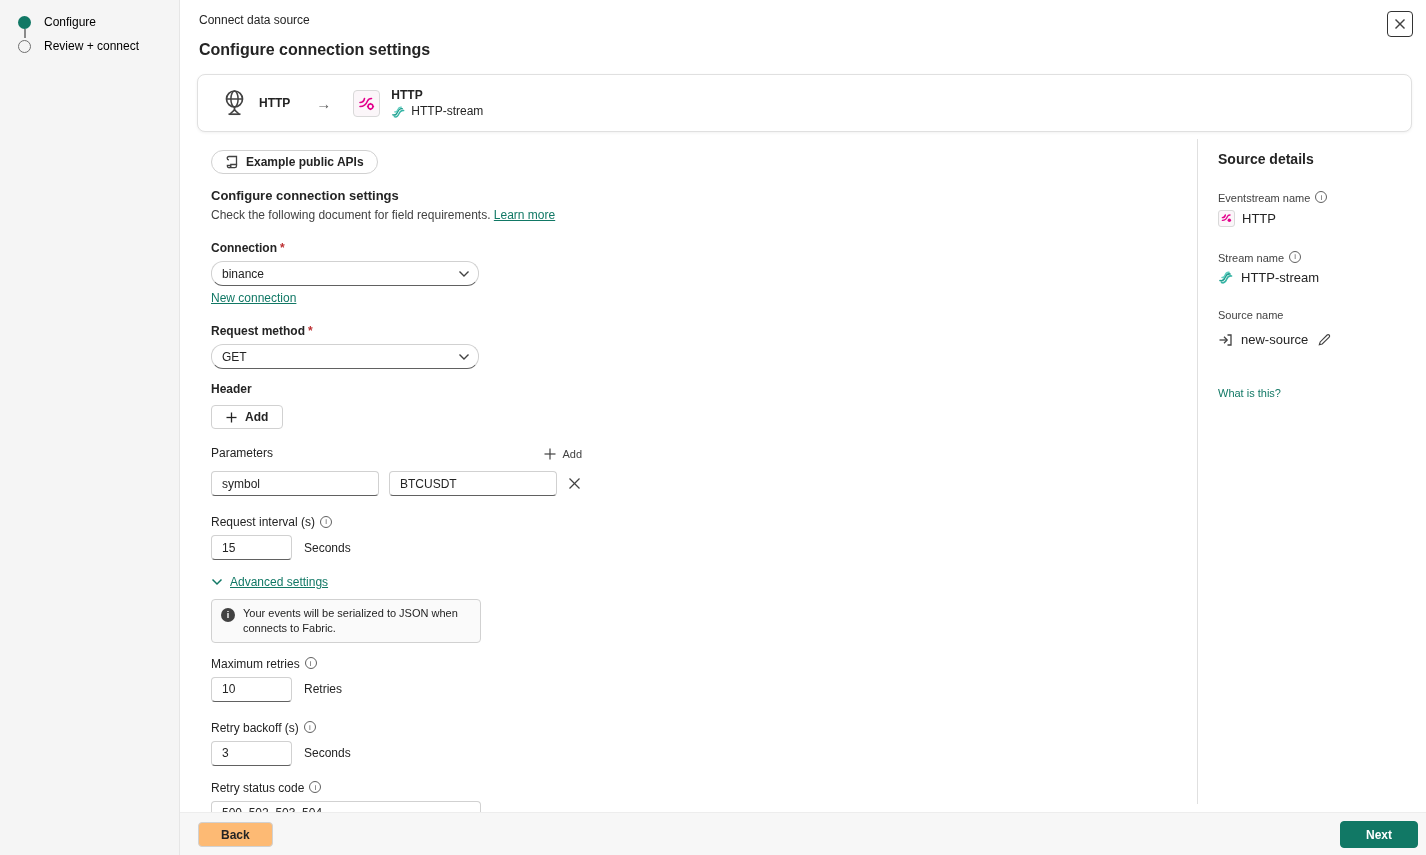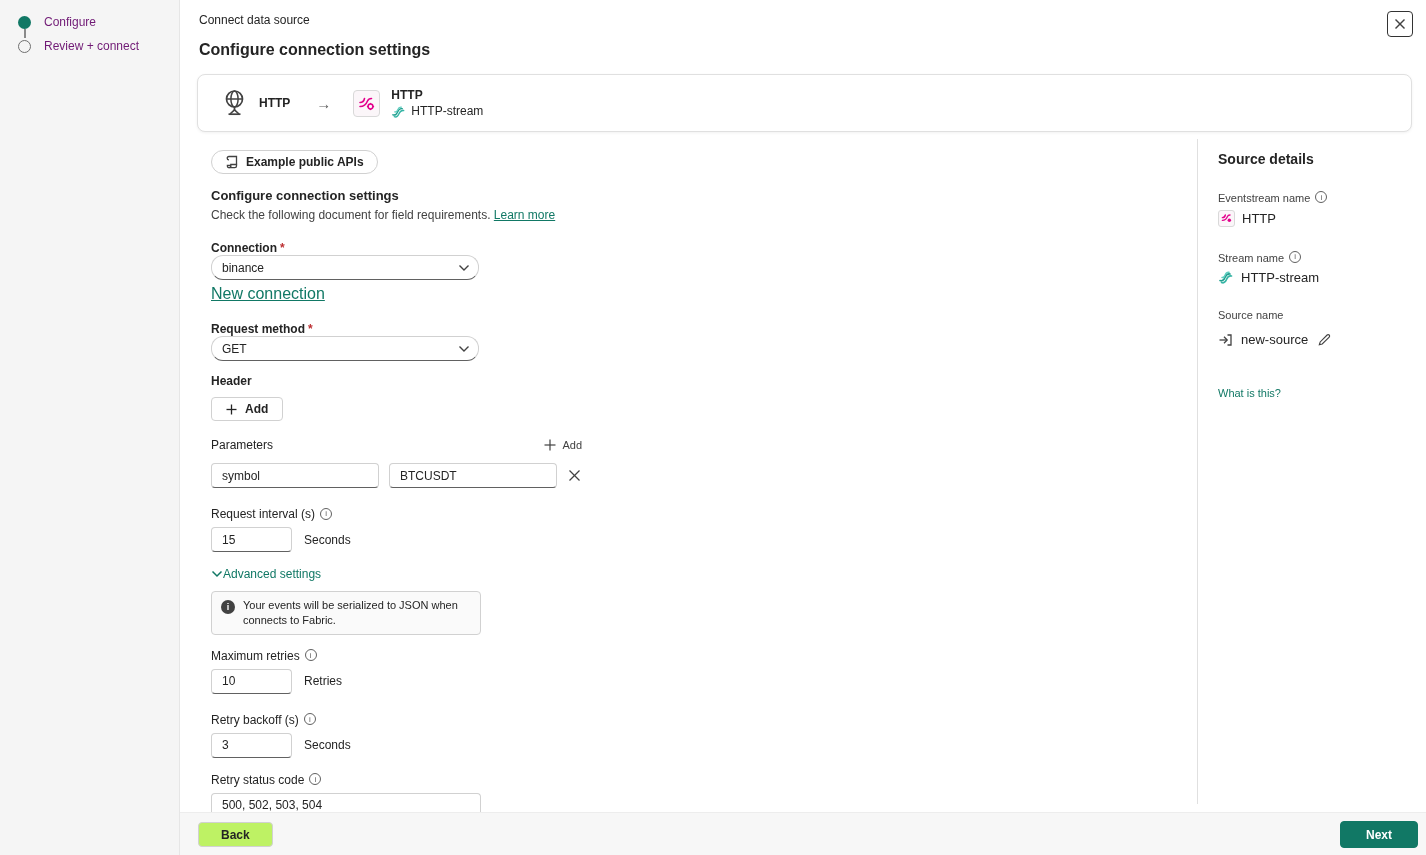--- a/index.html
+++ b/index.html
@@ -6,21 +6,21 @@
   html,body { width:1426px; height:855px; overflow:hidden; }
   body { font-family:"Liberation Sans","DejaVu Sans",sans-serif; font-size:12px; color:#242424; background:#f5f5f5; position:relative; }
 
   
   .sidebar { position:absolute; left:0; top:0; width:180px; height:855px; background:#f5f5f5; border-right:1px solid #e6e6e6; }
   .steps { padding:10px 0 0 18px; position:relative; }
   .step-row { display:flex; align-items:center; gap:13px; height:24px; position:relative; }
   .step-dot { width:13px; height:13px; border-radius:50%; background:#117865; flex:0 0 13px; }
   .step-dot.empty { background:transparent; border:1.5px solid #707070; }
   .step-connector { position:absolute; left:24px; top:29px; width:1.5px; height:9px; background:#8a8a8a; }
-  .step-label { font-size:12px; color:#701a75; }
+  .step-label { font-size:12px; color:#000000; }
 
   
   .main { position:absolute; left:180px; top:0; width:1246px; height:812px; background:#ffffff; }
   .breadcrumb { padding:13px 8px 0 19px; font-size:12px; color:#242424; }
   .page-title { padding:14px 0 0 19px; font-size:16px; font-weight:700; color:#242424; }
   .close-btn { position:absolute; top:11px; right:13px; width:26px; height:26px; background:#fff; border:1.6px solid #333; border-radius:4px; display:flex; align-items:center; justify-content:center; cursor:pointer; padding:0; }
 
   
   .card { margin:15px 14px 0 17px; height:58px; background:#fff; border:1px solid #e0e0e0; border-radius:8px; box-shadow:0 1px 3px rgba(0,0,0,.06); display:flex; align-items:center; padding:0 24px; }
   .card .src { display:flex; align-items:center; gap:12px; }
@@ -37,51 +37,51 @@
   .right-panel { flex:0 0 215px; border-left:1px solid #e0e0e0; padding:12px 0 0 20px; }
 
   
   .pill-btn { display:inline-flex; align-items:center; gap:7px; height:24px; padding:0 13px; border:1px solid #d1d1d1; border-radius:12px; background:#fff; font-size:12px; font-weight:600; color:#242424; cursor:pointer; font-family:inherit; }
   .section-title { margin-top:14px; font-size:13px; font-weight:700; }
   .section-sub { margin-top:5px; font-size:12px; color:#424242; }
   a.tlink { color:#117865; text-decoration:underline; cursor:pointer; }
   .field-label { margin-top:19px; font-size:12px; font-weight:600; }
   .field-label.light { font-weight:400; }
   .req { color:#bc2f32; margin-left:3px; }
-  .combo { width:268px; height:25px; border:1px solid #d1d1d1; border-bottom:1px solid #616161; border-radius:12px; background:#fff; display:flex; align-items:center; padding:0 8px 0 10px; cursor:pointer; }
+  .combo { margin-top:6px; width:268px; height:25px; border:1px solid #d1d1d1; border-bottom:1px solid #616161; border-radius:12px; background:#fff; display:flex; align-items:center; padding:0 8px 0 10px; cursor:pointer; }
   .combo span { flex:1; font-size:12px; color:#242424; }
   .txt-input { height:25px; border:1px solid #d1d1d1; border-bottom:1px solid #616161; border-radius:4px; background:#fff; font-size:12px; color:#242424; padding:0 10px; font-family:inherit; outline:none; }
   .small-input { width:81px; }
-  .link-line { margin-top:5px; font-size:16px; }
+  .link-line { margin-top:5px; font-size:12px; }
   .add-btn { margin-top:9px; display:inline-flex; align-items:center; gap:8px; height:24px; padding:0 14px; border:1px solid #d1d1d1; border-radius:4px; background:#fff; font-size:12px; font-weight:600; cursor:pointer; font-family:inherit; color:#242424; }
-  .param-head { margin-top:17px; width:371px; display:flex; align-items:center; justify-content:space-between;gap:12px; }
+  .param-head { margin-top:17px; width:371px; display:flex; align-items:flex-end; justify-content:space-between;gap:12px; }
   .flat-add { display:inline-flex; align-items:center; gap:6px; border:none; background:transparent; font-size:11px; color:#424242; cursor:pointer; font-family:inherit; }
   .param-row { margin-top:11px; display:flex; align-items:center; gap:9px; }
   .param-input { width:168px; }
   .icon-btn { border:none; background:transparent; cursor:pointer; padding:2px; display:flex; align-items:center; }
   .unit-row { margin-top:6px; display:flex; align-items:center; gap:12px; }
   .unit-text { font-size:12px; color:#242424; }
   .info-i { display:inline-flex; align-items:center; justify-content:center; width:12px; height:12px; border:1px solid #616161; border-radius:50%; font-size:8px; color:#616161; margin-left:5px; vertical-align:2px; font-style:normal; }
-  .advanced { margin-top:15px; display:flex; align-items:center; color:#117865; font-size:12px; cursor:pointer; }
+  .advanced { margin-top:15px; display:flex; align-items:center; gap:7px; color:#117865; font-size:12px; cursor:pointer;text-decoration:underline; }
   .info-box { margin-top:10px; width:270px; border:1px solid #d1d1d1; border-radius:4px; background:#fafafa; display:flex; gap:8px; padding:6px 10px 6px 9px; }
   .info-badge { flex:0 0 14px; width:14px; height:14px; border-radius:50%; background:#424242; color:#fff; font-size:9px; font-weight:700; display:flex; align-items:center; justify-content:center; margin-top:2px; }
   .info-text { font-size:11px; color:#242424; line-height:1.35; }
 
   
   .rp-title { font-size:14px; font-weight:700; }
   .rp-label { margin-top:24px; font-size:11px; color:#424242; }
   .rp-label:first-of-type { margin-top:23px; }
   .rp-value { margin-top:6px; display:flex; align-items:center; gap:7px; font-size:13px; color:#242424; }
   .es-icon-box.sm { width:17px; height:17px; border-radius:3px; margin:0; }
   .rp-whatis { margin-top:38px; font-size:11px; }
   a.tlink.noline { text-decoration:none; }
 
   
   .footer { position:absolute; left:180px; top:812px; width:1246px; height:43px; background:#f7f7f7; border-top:1px solid #ededed; }
-  .back-btn { position:absolute; left:18px; top:9px; height:25px; padding:0 22px; background:#bef264; border:1px solid #d1d1d1; border-radius:4px; font-size:12px; font-weight:600; color:#242424; cursor:pointer; font-family:inherit; }
+  .back-btn { position:absolute; left:18px; top:9px; height:25px; padding:0 22px; background:#fdba74; border:1px solid #d1d1d1; border-radius:4px; font-size:12px; font-weight:600; color:#242424; cursor:pointer; font-family:inherit; }
   .next-btn { position:absolute; right:8px; top:8px; height:27px; width:78px; background:#117865; border:1px solid #117865; border-radius:4px; font-size:12px; font-weight:600; color:#fff; cursor:pointer; font-family:inherit; }
 </style>
 </head>
 <body>
 
 <div class="sidebar">
   <div class="steps">
     <div class="step-row">
       <span class="step-dot"></span>
       <span class="step-label">Configure</span>

